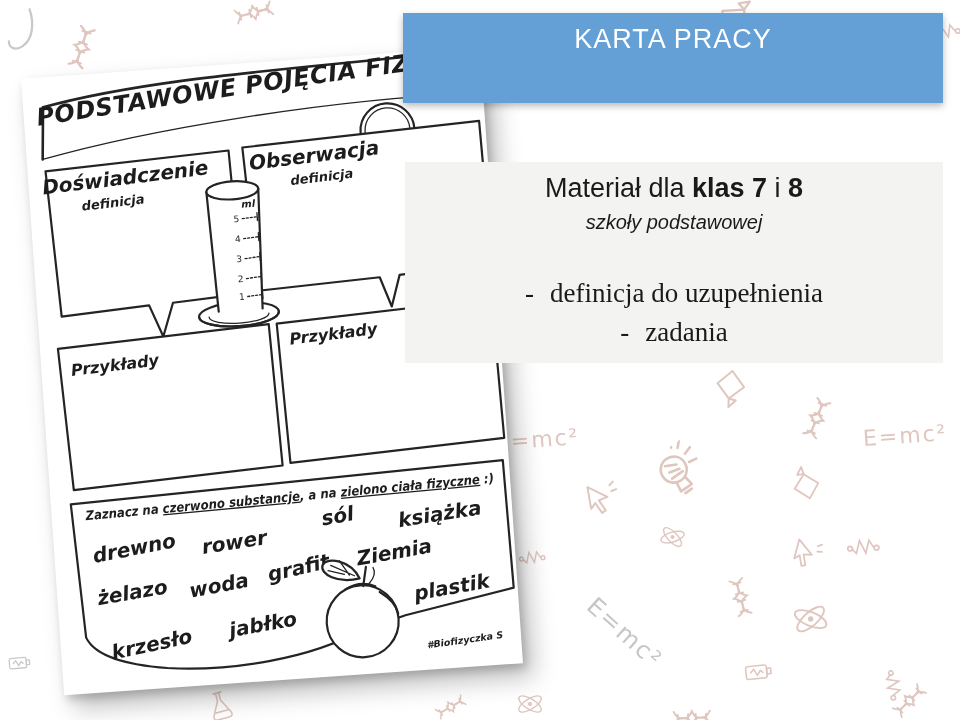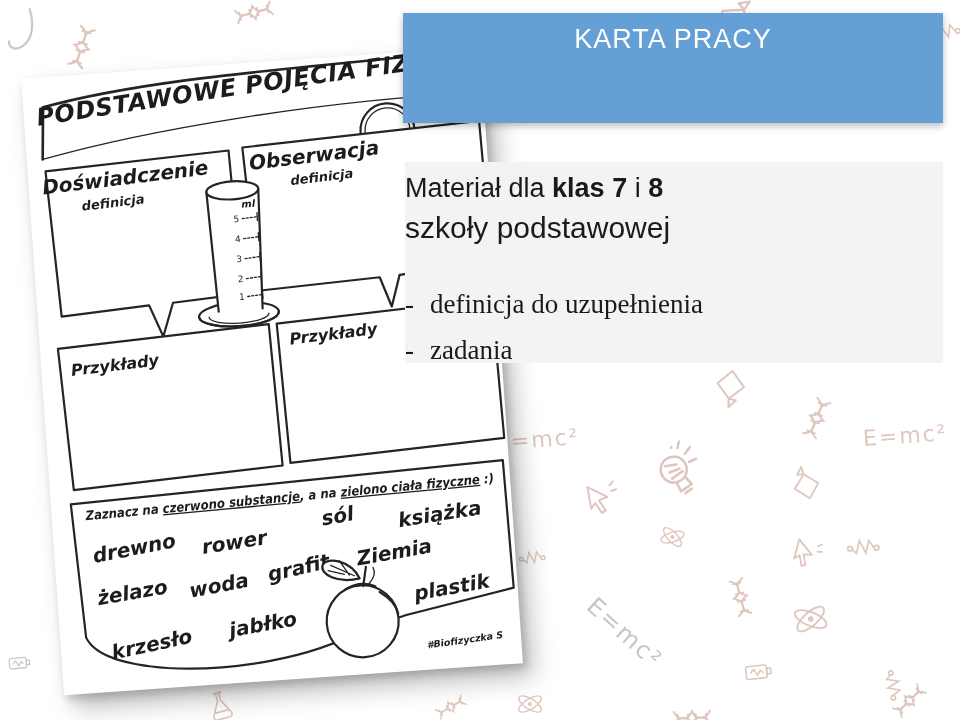--- a/index.html
+++ b/index.html
@@ -27,33 +27,33 @@
   .t-hand-lg{font:italic 700 20px "DejaVu Sans",sans-serif;fill:#1c1c1c;}
   .t-hand-sm{font:italic 700 13px "DejaVu Sans",sans-serif;fill:#1c1c1c;}
   .t-box{font:italic 700 16px "DejaVu Sans",sans-serif;fill:#1c1c1c;}
   .t-word{font:italic 700 20px "DejaVu Sans",sans-serif;fill:#1c1c1c;}
   .t-instr{font:italic 700 13px "DejaVu Sans",sans-serif;fill:#1c1c1c;}
   .t-instr .u{text-decoration:underline;}
   .t-tick{font:400 9px "DejaVu Sans",sans-serif;fill:#1c1c1c;}
   .t-unit{font:italic 700 10px "DejaVu Sans",sans-serif;fill:#1c1c1c;}
   .t-sign{font:italic 700 9.5px "DejaVu Sans",sans-serif;fill:#1c1c1c;}
   
-  .banner{position:absolute;left:403px;top:13px;width:540px;height:110px;background:#64a0d6;
+  .banner{position:absolute;left:403px;top:13px;width:540px;height:90px;background:#64a0d6;
        color:#fff;text-align:center;box-shadow:0 3px 7px rgba(0,0,0,.28);}
   .banner .kicker{font-size:27px;letter-spacing:1px;margin-top:11px;}
   .banner .big{font-size:46px;letter-spacing:1px;margin-top:3px;}
   
   .infobox{position:absolute;left:405px;top:162px;width:538px;height:201px;background:#f3f3f2;
-       color:#1a1a1a;}
+       color:#1a1a1a;text-align:center;}
   .infobox p{margin:0;}
   .infobox .l1{font-size:27px;margin-top:11px;}
-  .infobox .l2{font-size:30px;margin-top:7px;}
+  .infobox .l2{font-size:20px;margin-top:7px;font-style:italic;}
   .infobox .bullet{font-size:27px;font-family:Liberation Serif, serif;}
   .infobox .b1{margin-top:44px;}
-  .infobox .b2{margin-top:15px;}
+  .infobox .b2{margin-top:8px;}
   .infobox .dash{margin-right:16px;}
 </style>
 </head>
 <body>
 
 <svg width="0" height="0" style="position:absolute" aria-hidden="true">
   <defs>
     <g id="d-dna" fill="none" stroke="currentColor" stroke-width="2" stroke-linecap="round">
       <path d="M13,2 C27,9 13,15 27,21 C13,27 27,34 13,40"></path>
       <path d="M27,2 C13,9 27,15 13,21 C27,27 13,34 27,40"></path>

